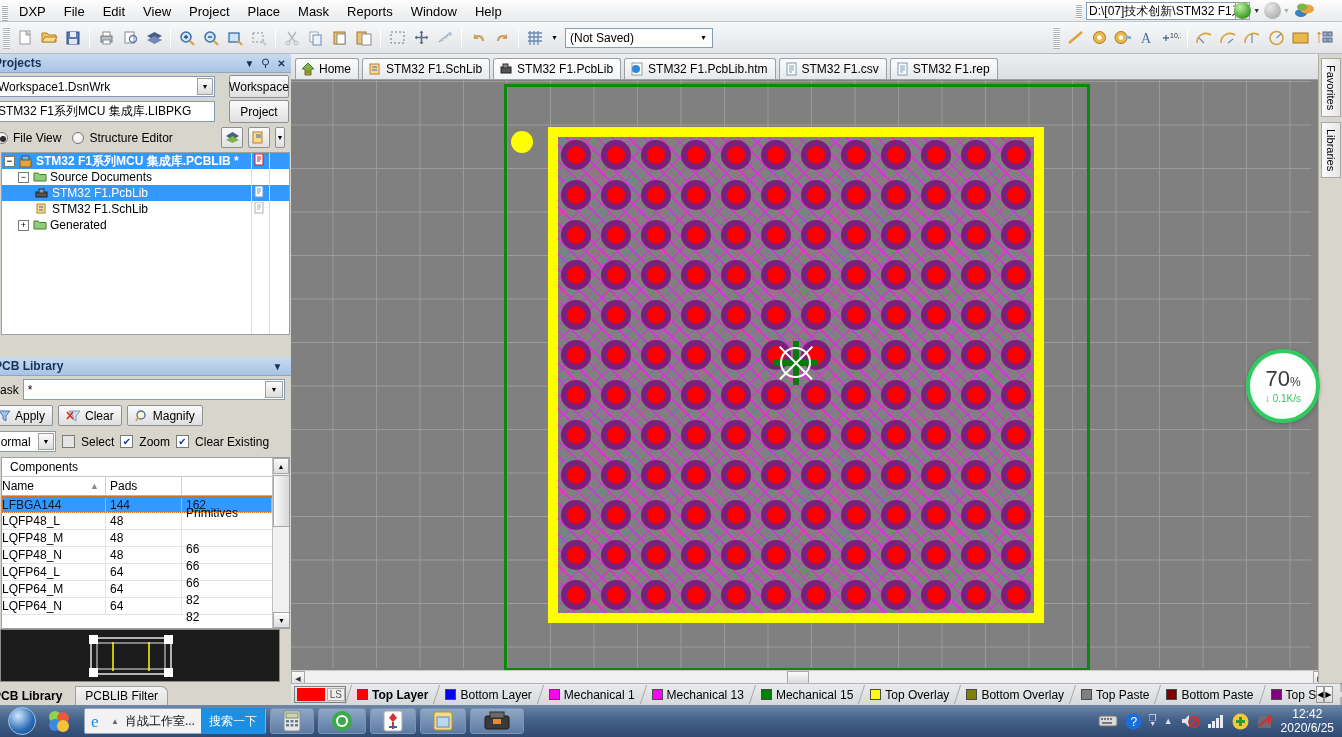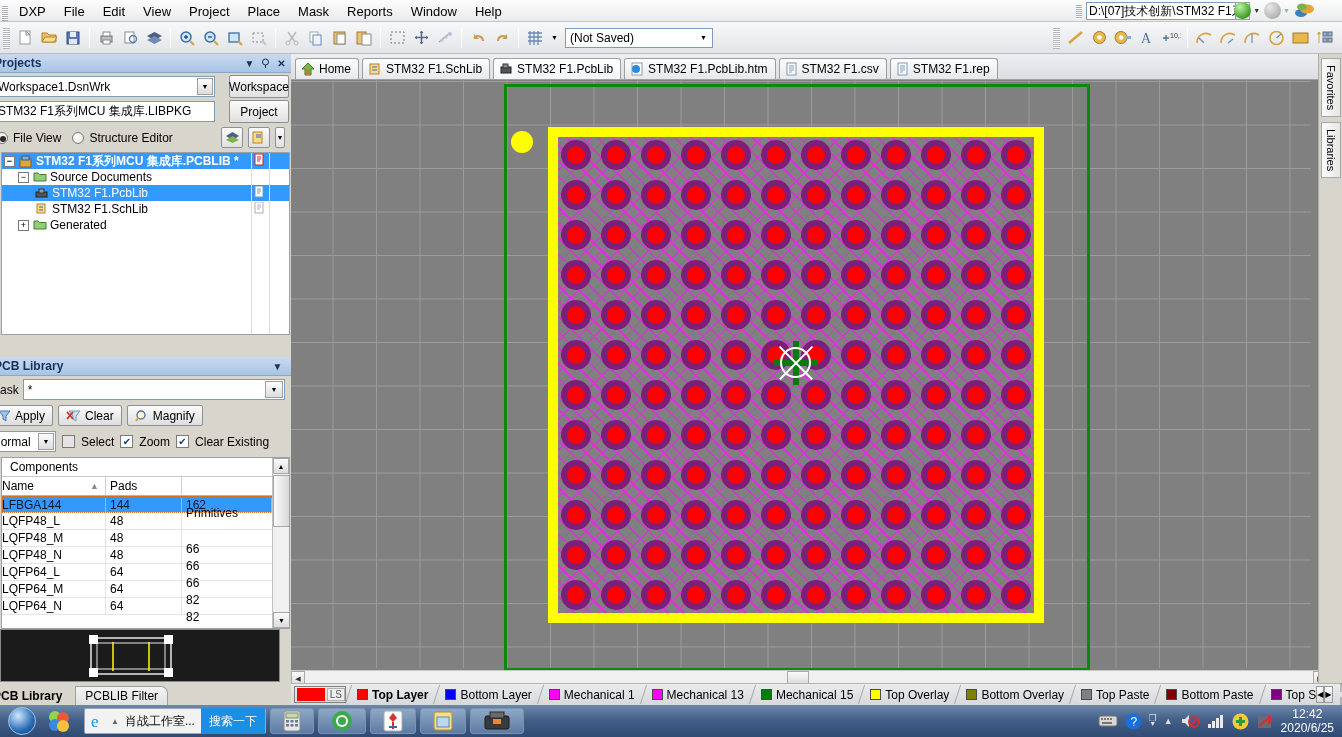--- a/index.html
+++ b/index.html
@@ -1005,20 +1005,26 @@
       <div class="sc-thumb" style="position:absolute;left:496px;top:0;width:22px;height:15px"></div>
       <div class="sc-arrow" style="position:absolute;right:0;top:0;width:14px;height:15px">▶</div>
     </div>
   </div>
 
   <div class="rtabs">
     <div class="rtab">Favorites</div>
     <div class="rtab">Libraries</div>
   </div>
 
+  <div class="speed">
+    <div class="pct">
+      <span>70</span><small>%</small>
+    </div>
+    <div class="rate">↓ 0.1K/s</div>
+  </div>
 
   <div class="layerbar">
     <div class="lcolorbtn">
       <span class="sw" id="ls-swatch" style="background: rgb(255, 0, 0);"></span>
       <span class="ls">LS</span>
     </div>
     <div class="lsep"></div>
     <div class="ltab active">
       <span class="lsw" style="background:#ff0000"></span>
       <span>Top Layer</span>

